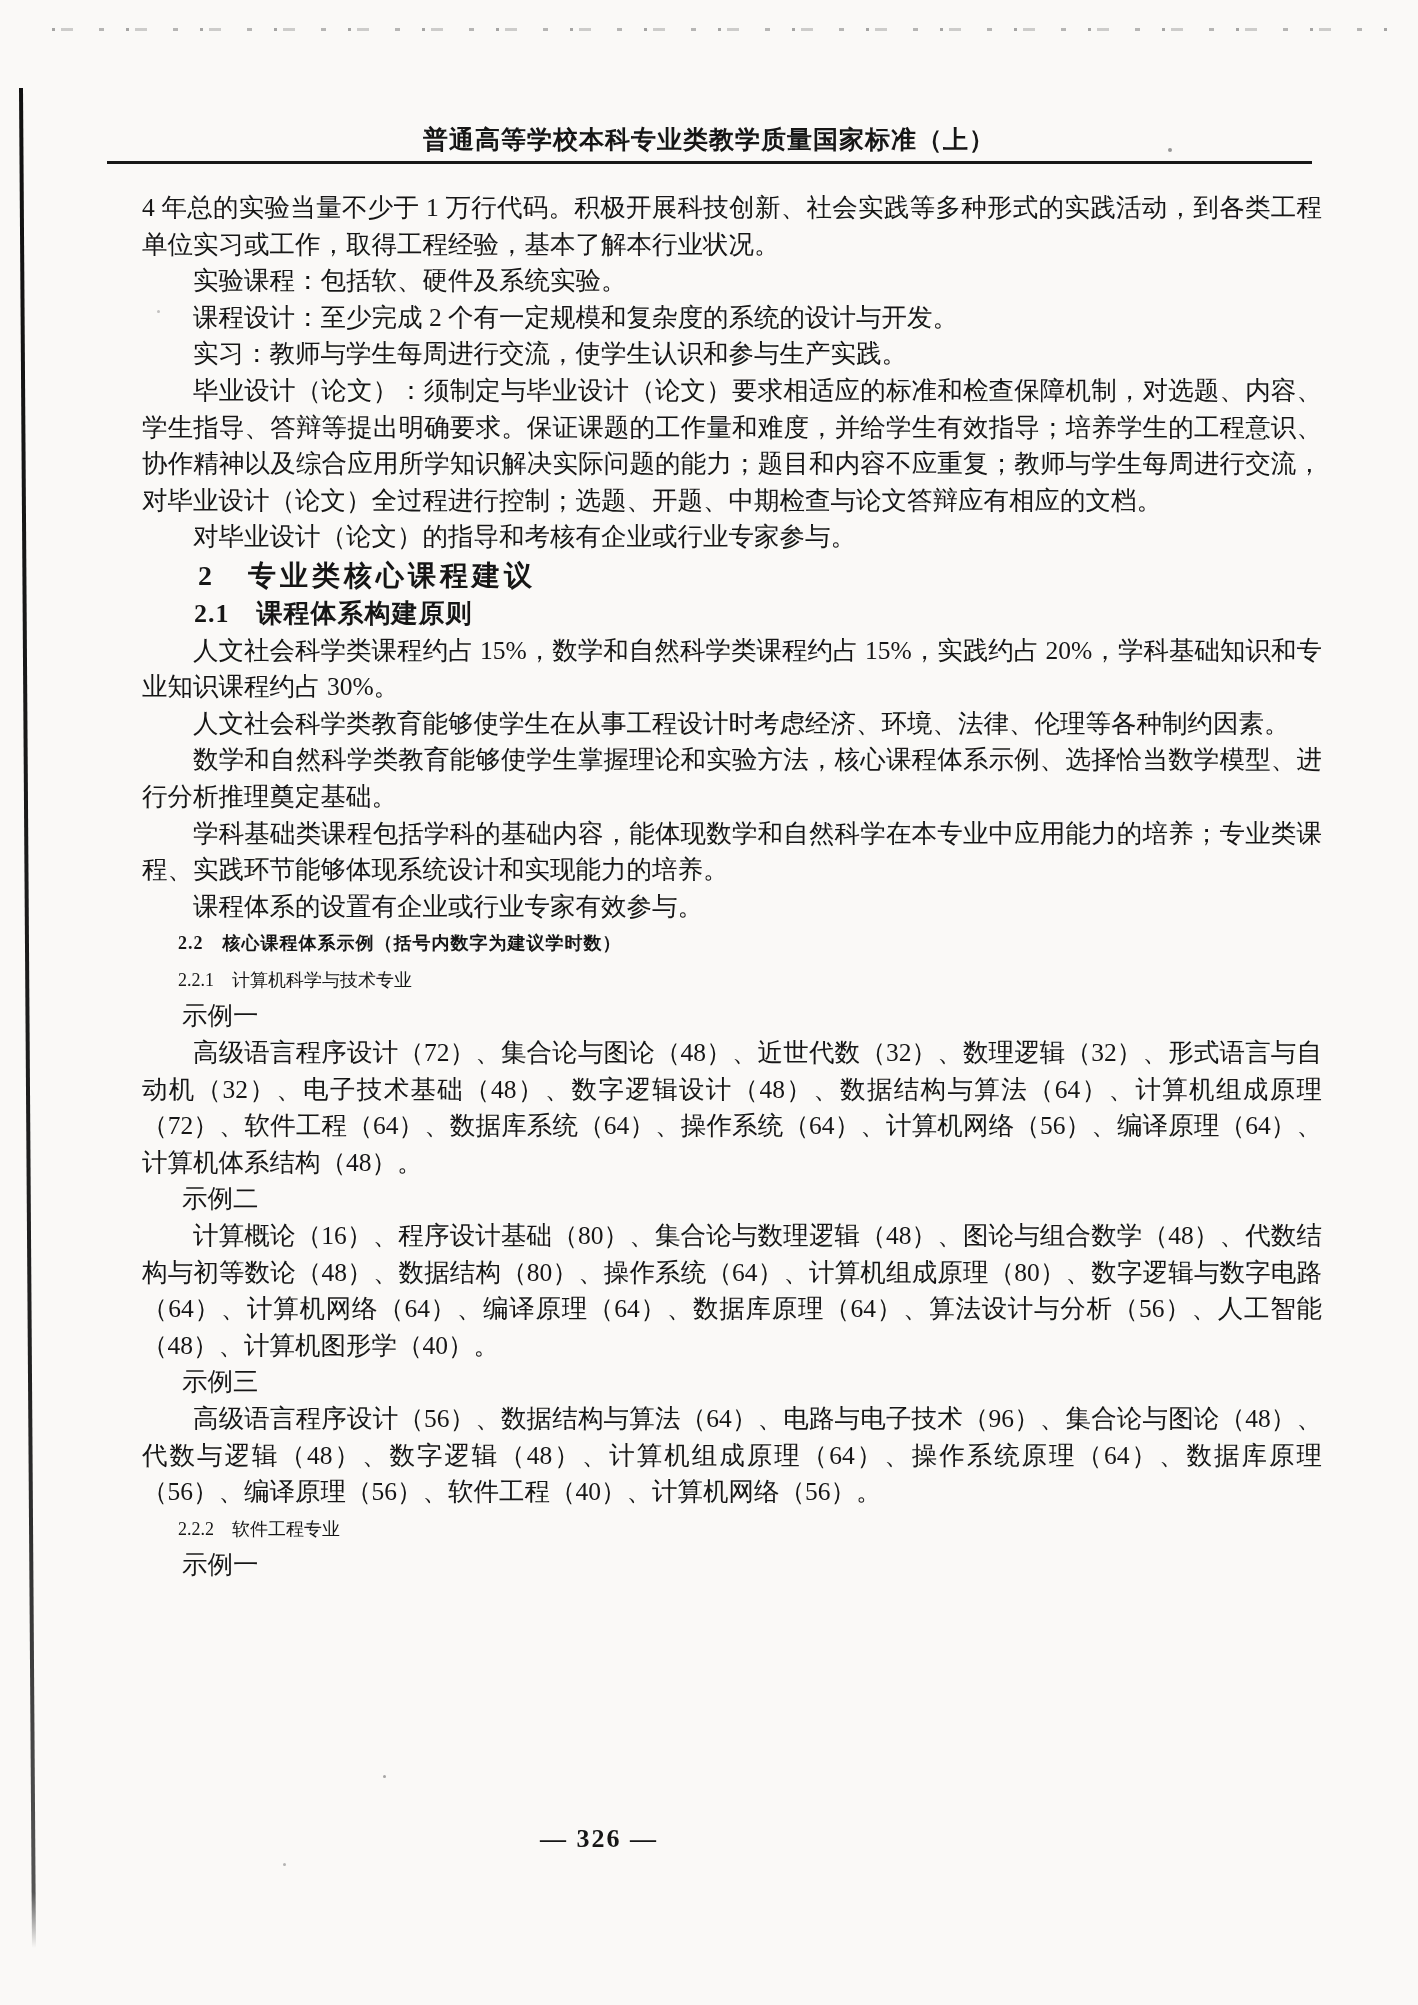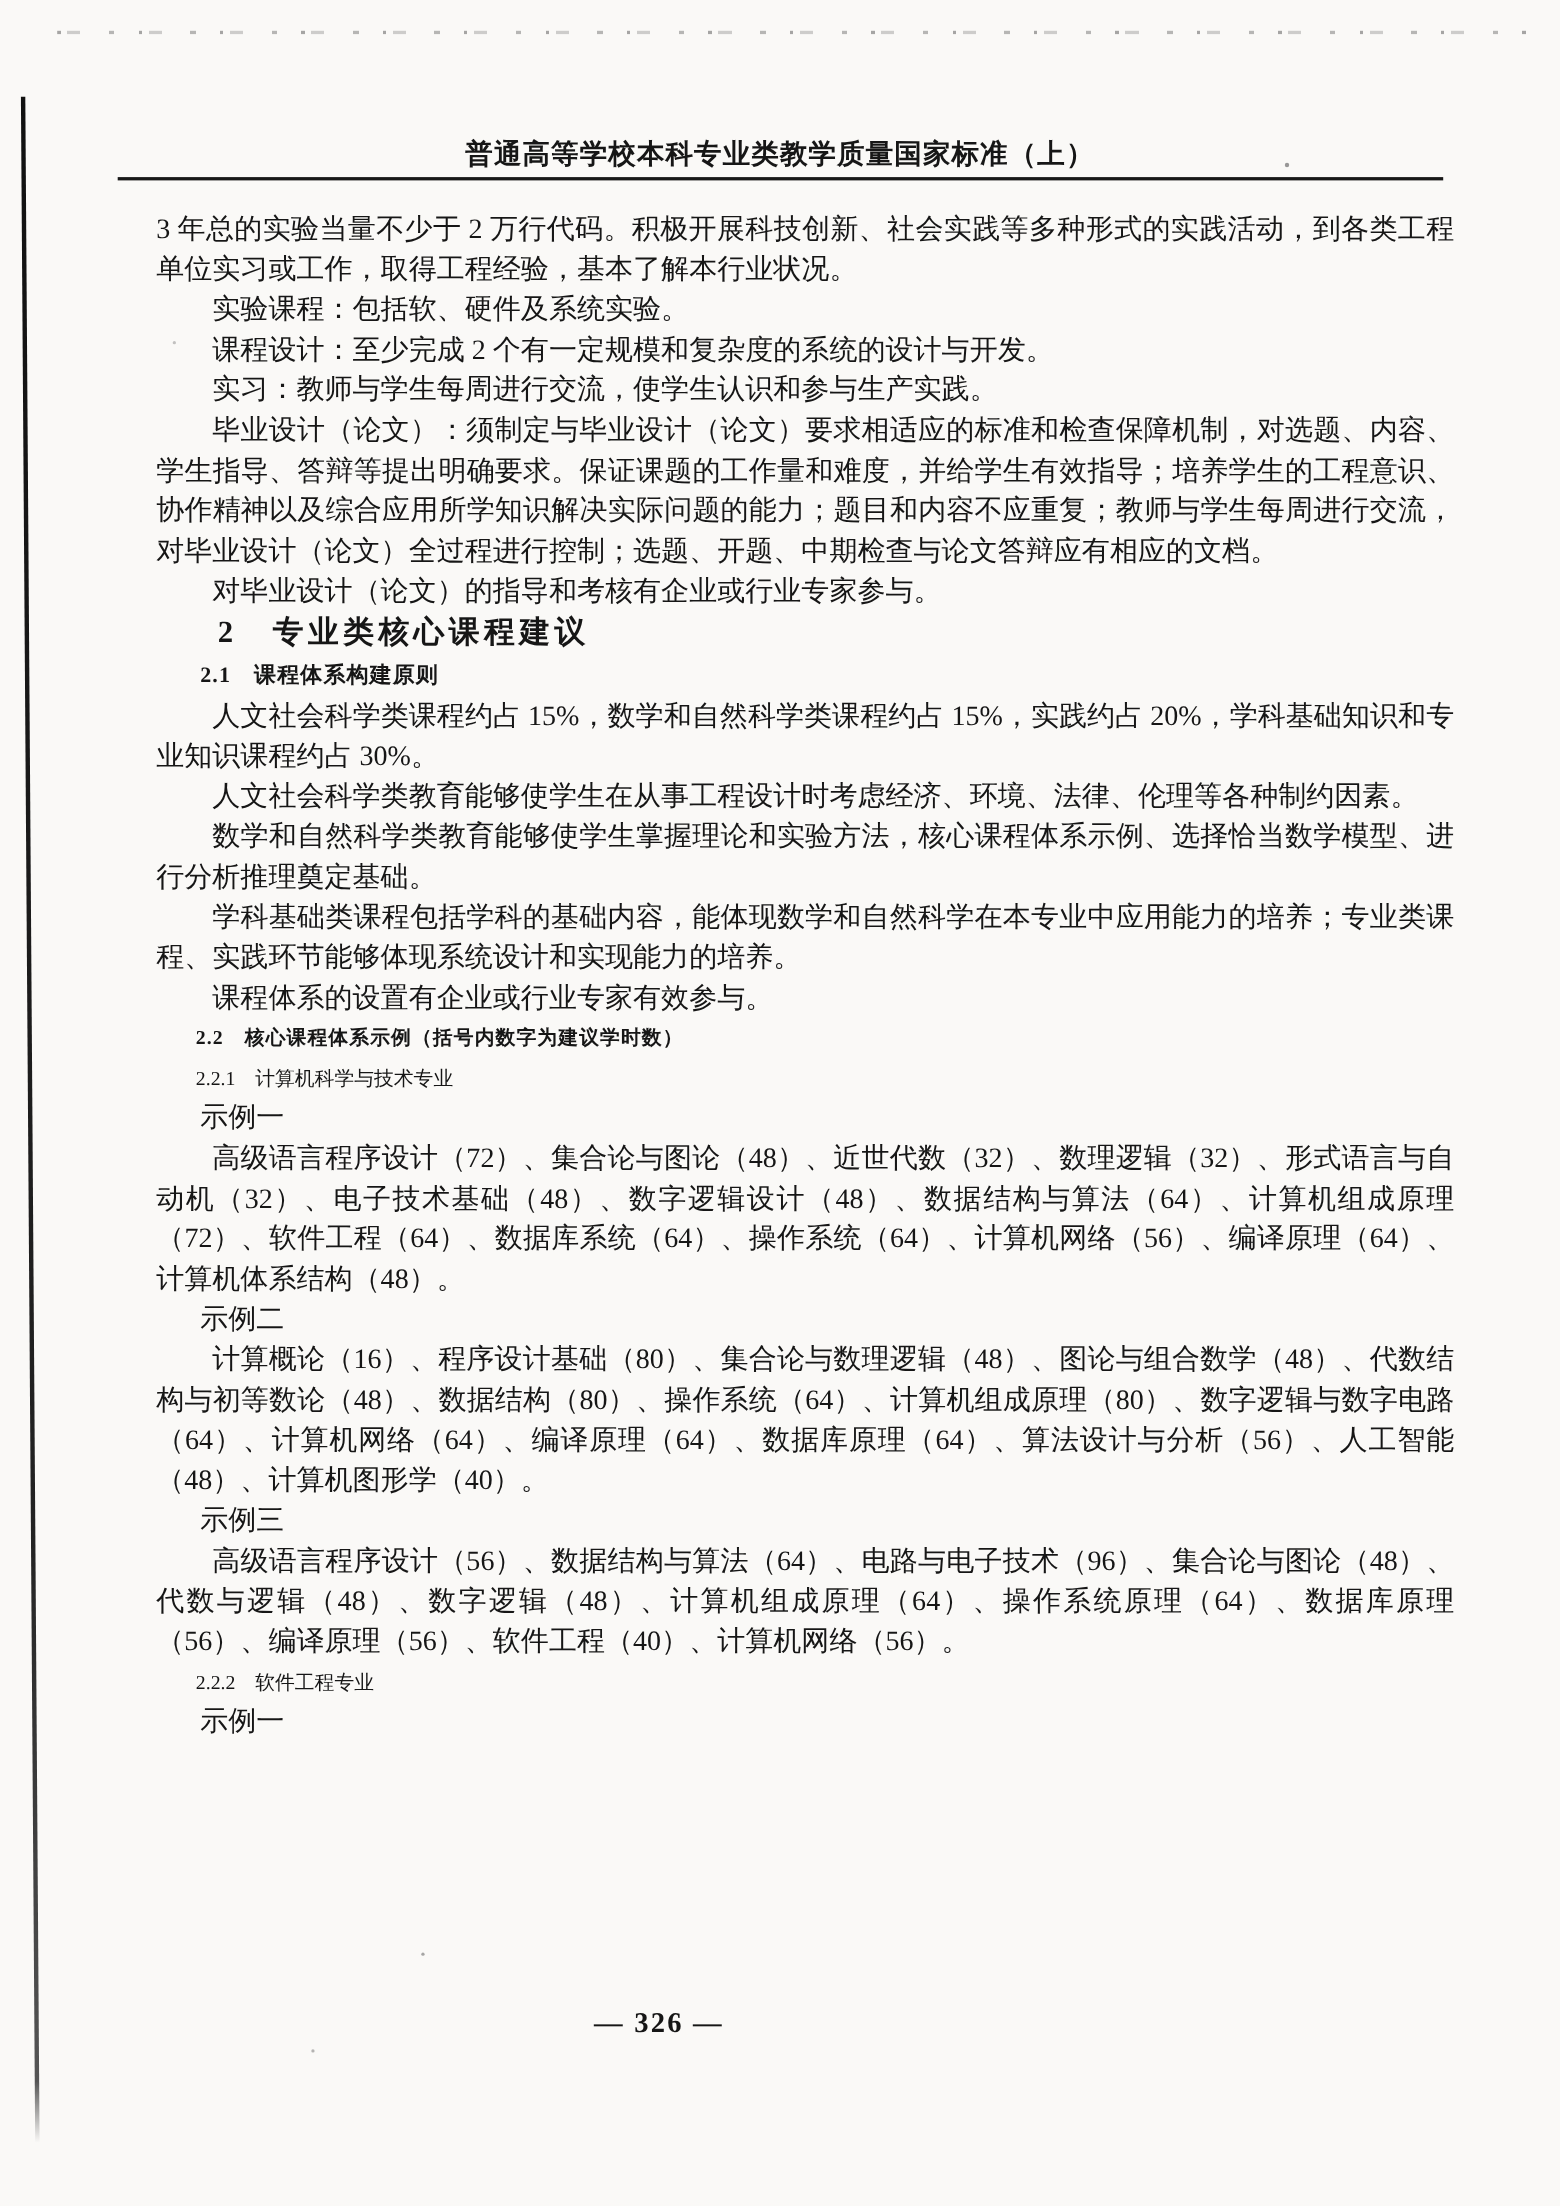--- a/index.html
+++ b/index.html
@@ -46,21 +46,21 @@
     text-align:justify;
   }
   .content p{margin:0;text-indent:2em;}
   .content p.flush{text-indent:0;}
   .content p.label{text-indent:0;margin-left:40px;}
   .h-major{
     font-size:28px;font-weight:bold;letter-spacing:4px;
     margin:15px 0 13px 13px;text-indent:0;line-height:40px;
   }
   .h-sub{
-    font-size:20px;font-weight:bold;letter-spacing:1px;
+    font-size:26px;font-weight:bold;letter-spacing:1px;
     margin:0 0 5px 13px;text-indent:0;
   }
   .h-sub2{
     font-size:18px;font-weight:bold;letter-spacing:1px;
     margin:0 0 0 40px;text-indent:0;
   }
   .h-minor{
     font-size:18px;font-weight:normal;
     margin:0 0 0 40px;text-indent:0;
   }
@@ -77,21 +77,21 @@
 <div class="left-scan-line"></div>
 <div class="speck s1"></div>
 <div class="speck s2"></div>
 <div class="speck s3"></div>
 <div class="speck s4"></div>
 
 <div class="header-title">普通高等学校本科专业类教学质量国家标准（上）</div>
 <div class="header-rule"></div>
 
 <div class="content">
-  <p class="flush">3 年总的实验当量不少于 2 万行代码。积极开展科技创新、社会实践等多种形式的实践活动，到各类工程单位实习或工作，取得工程经验，基本了解本行业状况。</p>
+  <p class="flush">4 年总的实验当量不少于 1 万行代码。积极开展科技创新、社会实践等多种形式的实践活动，到各类工程单位实习或工作，取得工程经验，基本了解本行业状况。</p>
   <p>实验课程：包括软、硬件及系统实验。</p>
   <p>课程设计：至少完成 2 个有一定规模和复杂度的系统的设计与开发。</p>
   <p>实习：教师与学生每周进行交流，使学生认识和参与生产实践。</p>
   <p>毕业设计（论文）：须制定与毕业设计（论文）要求相适应的标准和检查保障机制，对选题、内容、学生指导、答辩等提出明确要求。保证课题的工作量和难度，并给学生有效指导；培养学生的工程意识、协作精神以及综合应用所学知识解决实际问题的能力；题目和内容不应重复；教师与学生每周进行交流，对毕业设计（论文）全过程进行控制；选题、开题、中期检查与论文答辩应有相应的文档。</p>
   <p>对毕业设计（论文）的指导和考核有企业或行业专家参与。</p>
 
   <p class="h-major">2　专业类核心课程建议</p>
   <p class="h-sub">2.1　课程体系构建原则</p>
 
   <p>人文社会科学类课程约占 15%，数学和自然科学类课程约占 15%，实践约占 20%，学科基础知识和专业知识课程约占 30%。</p>

